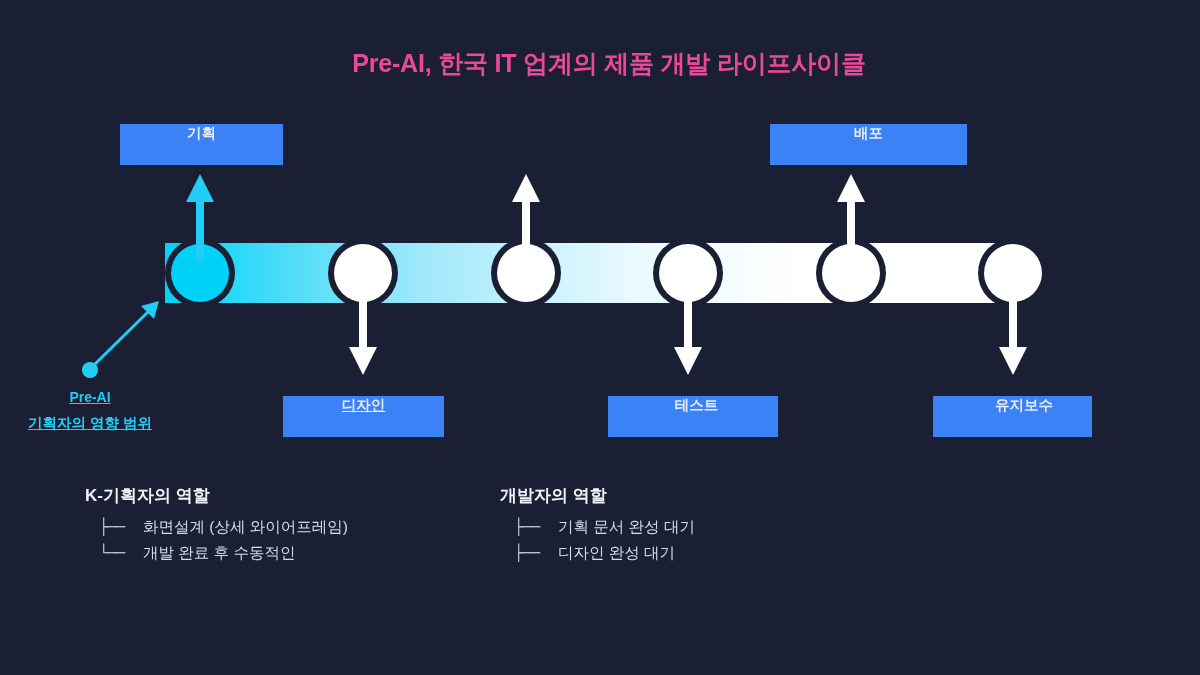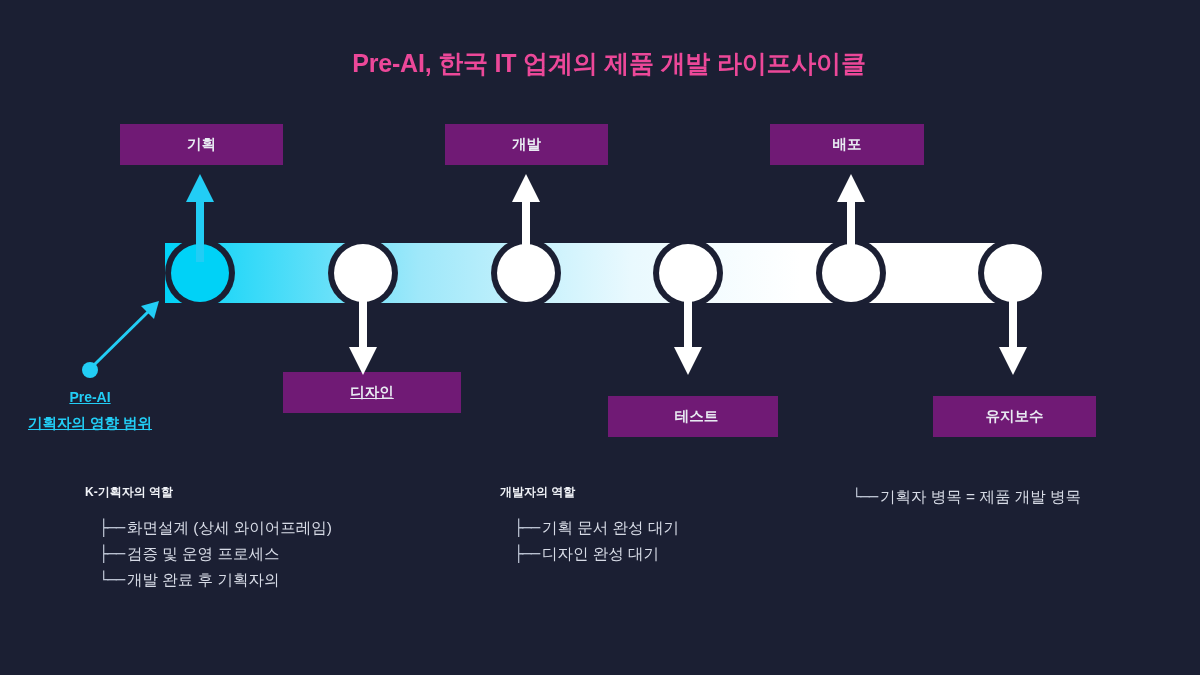--- a/index.html
+++ b/index.html
@@ -29,23 +29,23 @@
     color: #ec4899;
     font-size: 25px;
     font-weight: bold;
     letter-spacing: -0.2px;
   }
 
   
   .stage-box {
     position: absolute;
     height: 41px;
-    background: #701a75;
+    background: #3b82f6;
     display: flex;
-    align-items: center;
+    align-items: flex-start;
     justify-content: center;
     color: #e8ebf2;
     font-size: 14.5px;
     font-weight: bold;
   }
 
   
   #timeline {
     position: absolute;
     left: 0;
@@ -87,67 +87,64 @@
   }
   .role-col {
     position: absolute;
     top: 0;
   }
   .role-col.c0 { left: 85px; }
   .role-col.c1 { left: 500px; }
   .role-col.c2 { left: 838px; }
   .role-head {
     color: #f0f2f7;
-    font-size: 12px;
-    font-weight: bold;
-    margin: 0 0 14px 0;
+    font-size: 17px;
+    font-weight: bold;
+    margin: 0 0 7px 0;
     white-space: nowrap;
   }
   .role-list {
     margin: 0;
     padding: 0;
     list-style: none;
   }
   .role-item {
     color: #d7dbe6;
     font-size: 15.5px;
     line-height: 25px;
     white-space: nowrap;
     padding-left: 14px;
   }
   .tree-glyph {
     font-family: "DejaVu Sans Mono", "Liberation Mono", monospace;
     color: #b9c0d0;
     letter-spacing: -1px;
   }
-  .role-label { margin-left: 3px; }
+  .role-label { margin-left: 19px; }
 </style>
 </head>
 <body>
 
 <div id="stage">
 
   <div class="title">Pre-AI, 한국 IT 업계의 제품 개발 라이프사이클</div>
 
   <div class="stage-box" style="left:120px; top:124px; width:163px;">
     <span>기획</span>
   </div>
-  <div class="stage-box" style="left:283px; top:372px; width:178px;text-decoration:underline;">
+  <div class="stage-box" style="left:283px; top:396px; width:161px;text-decoration:underline;">
     <span>디자인</span>
-  </div>
-  <div class="stage-box" style="left:445px; top:124px; width:163px;">
-    <span>개발</span>
   </div>
   <div class="stage-box" style="left:608px; top:396px; width:163px;padding-left:7px;">
     <span>테스트</span>
   </div>
-  <div class="stage-box" style="left:770px; top:124px; width:154px;">
+  <div class="stage-box" style="left:770px; top:124px; width:197px;">
     <span>배포</span>
   </div>
-  <div class="stage-box" style="left:933px; top:396px; width:163px;">
+  <div class="stage-box" style="left:933px; top:396px; width:136px;padding-left:23px;">
     <span>유지보수</span>
   </div>
 
   <svg id="timeline" viewBox="0 0 1200 675">
     <defs>
       <linearGradient id="barGrad" x1="0" y1="0" x2="1" y2="0">
         <stop offset="0%" stop-color="#00d2f7"></stop>
         <stop offset="30%" stop-color="#9fe8fa"></stop>
         <stop offset="55%" stop-color="#e9f9fe"></stop>
         <stop offset="75%" stop-color="#ffffff"></stop>
@@ -225,43 +222,35 @@
 
   <div class="roles">
 
     <div class="role-col c0">
       <div class="role-head">K-기획자의 역할</div>
       <ul class="role-list">
         <li class="role-item">
           <span class="tree-glyph">├──</span><span class="role-label">화면설계 (상세 와이어프레임)</span>
         </li>
         <li class="role-item">
-          <span class="tree-glyph">├──</span><span class="role-label">검증 및 운영 프로세스</span>
-        </li>
-        <li class="role-item">
-          <span class="tree-glyph">└──</span><span class="role-label">개발 완료 후 기획자의</span>
+          <span class="tree-glyph">└──</span><span class="role-label">개발 완료 후 수동적인</span>
         </li>
       </ul>
     </div>
 
     <div class="role-col c1">
       <div class="role-head">개발자의 역할</div>
       <ul class="role-list">
         <li class="role-item">
           <span class="tree-glyph">├──</span><span class="role-label">기획 문서 완성 대기</span>
         </li>
         <li class="role-item">
           <span class="tree-glyph">├──</span><span class="role-label">디자인 완성 대기</span>
         </li>
       </ul>
     </div>
 
     <div class="role-col c2">
-      <ul class="role-list">
-        <li class="role-item">
-          <span class="tree-glyph">└──</span><span class="role-label">기획자 병목 = 제품 개발 병목</span>
-        </li>
-      </ul>
     </div>
 
   </div>
 
 </div>
 
 </body></html>

